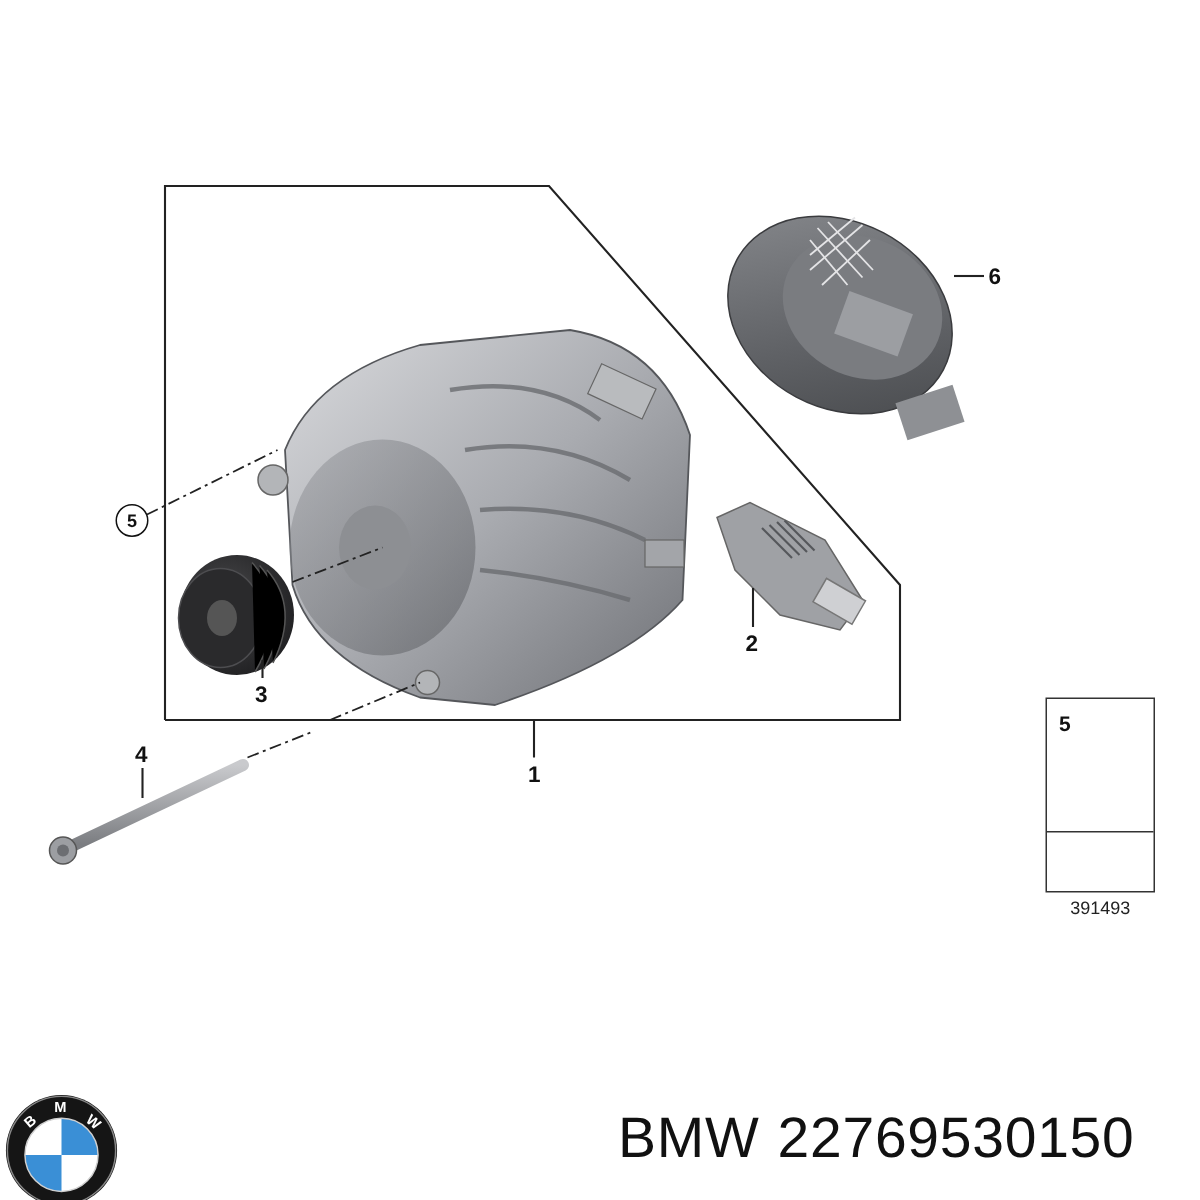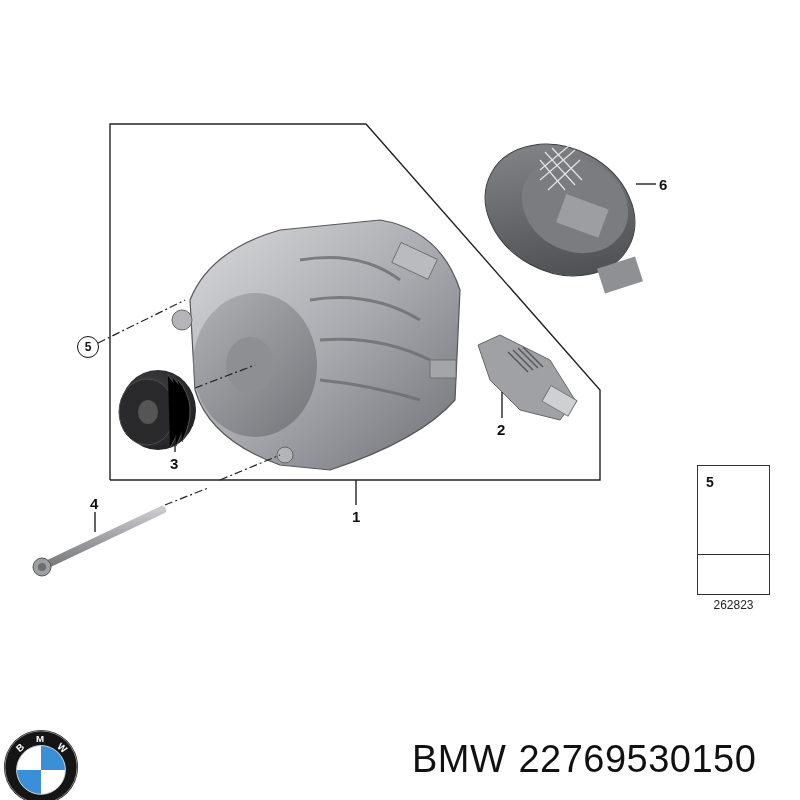--- a/index.html
+++ b/index.html
@@ -137,21 +137,21 @@
   <div class="callout" style="left:497px;top:422px">2</div>
   <div class="callout" style="left:170px;top:456px">3</div>
   <div class="callout" style="left:90px;top:496px">4</div>
   <div class="callout-circle" style="left:77px;top:336px">5</div>
   <div class="callout" style="left:659px;top:177px">6</div>
 
   <div class="inset">
     <div class="inset-num">5</div>
     <div class="inset-divider"></div>
   </div>
-  <div class="inset-code">262823</div>
+  <div class="inset-code">391493</div>
 
   <svg class="bmw-logo" viewBox="0 0 80 80">
     <circle cx="40" cy="40" r="38" fill="#151515"></circle>
     <circle cx="40" cy="40" r="37" fill="none" stroke="#888" stroke-width="1"></circle>
     <circle cx="40" cy="43" r="25" fill="#ffffff"></circle>
     <path d="M40,43 L40,18 A25,25 0 0,1 65,43 Z" fill="#3a8fd6"></path>
     <path d="M40,43 L15,43 A25,25 0 0,0 40,68 Z" fill="#3a8fd6"></path>
     <circle cx="40" cy="43" r="25" fill="none" stroke="#cfcfcf" stroke-width="1"></circle>
     <text x="18" y="25" fill="#fff" font-family="Liberation Sans, sans-serif" font-weight="bold" font-size="10" transform="rotate(-40 18 25)">B</text>
     <text x="35" y="14" fill="#fff" font-family="Liberation Sans, sans-serif" font-weight="bold" font-size="10">M</text>

